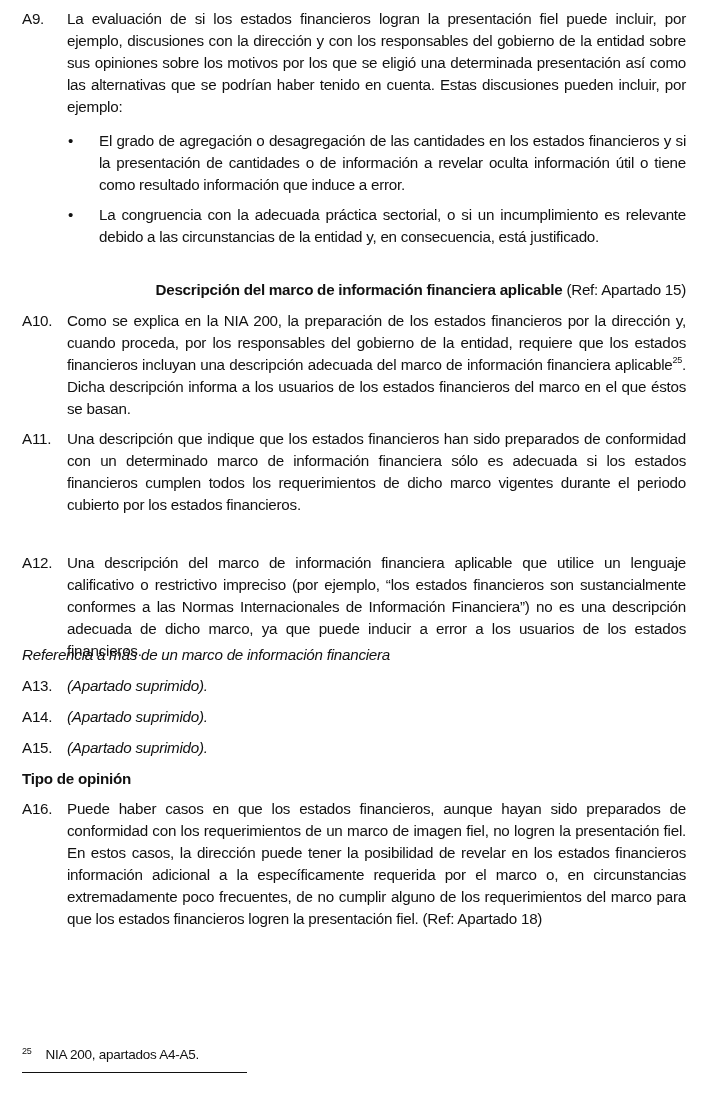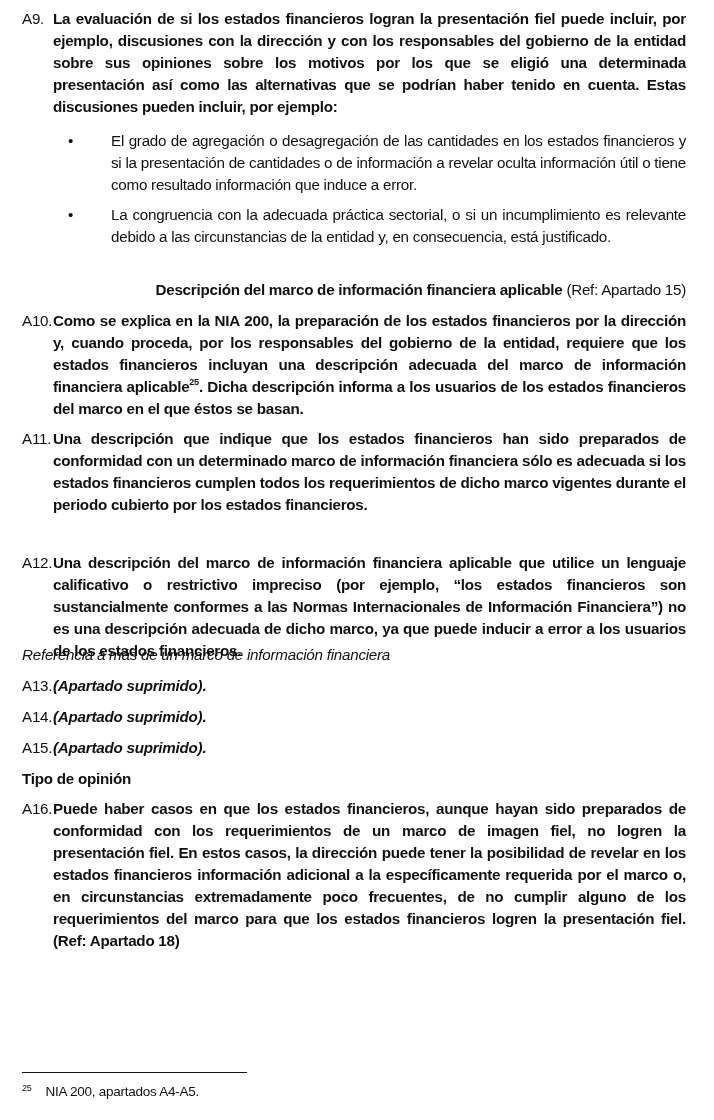--- a/index.html
+++ b/index.html
@@ -13,39 +13,39 @@
     font-size: 15.2px; line-height: 22px;
     letter-spacing: -0.25px;
   }
   .para {
     position: absolute; left: 22px; width: 664px;
   }
   .para .label {
     position: absolute; left: 0; top: 0;
   }
   .para .body {
-    margin-left: 31px; text-align: justify; font-weight: bold;
+    margin-left: 45px; text-align: justify;
   }
   .para .body.last-left { text-align-last: left; }
   .bullet {
     position: absolute; left: 66px; width: 620px;
   }
   .bullet .dot { position: absolute; left: 2px; top: 0; }
-  .bullet .body { margin-left: 45px; text-align: justify; }
+  .bullet .body { margin-left: 33px; text-align: justify; }
   .heading { position: absolute; left: 22px; width: 664px; }
   .heading .bold { font-weight: bold; }
   .heading.italic { font-style: italic; }
   .it { font-style: italic; }
   sup { font-size: 9px; line-height: 0; vertical-align: super; position: relative; top: -1px; }
   .fn-rule {
     position: absolute; left: 22px; top: 1072px; width: 225px; height: 0;
     border-top: 1px solid #111111;
   }
   .footnote {
-    position: absolute; left: 22px; top: 1083px; font-size: 13.5px; line-height: 18px;
+    position: absolute; left: 22px; top: 1046px; font-size: 13.5px; line-height: 18px;
   }
   .footnote .fn-num { font-size: 9px; position: relative; top: -5px; margin-right: 14px; }
 </style>
 </head>
 <body>
 
 <div class="page">
 
   <div class="para" style="top:8px;">
     <span class="label">A9.</span>

